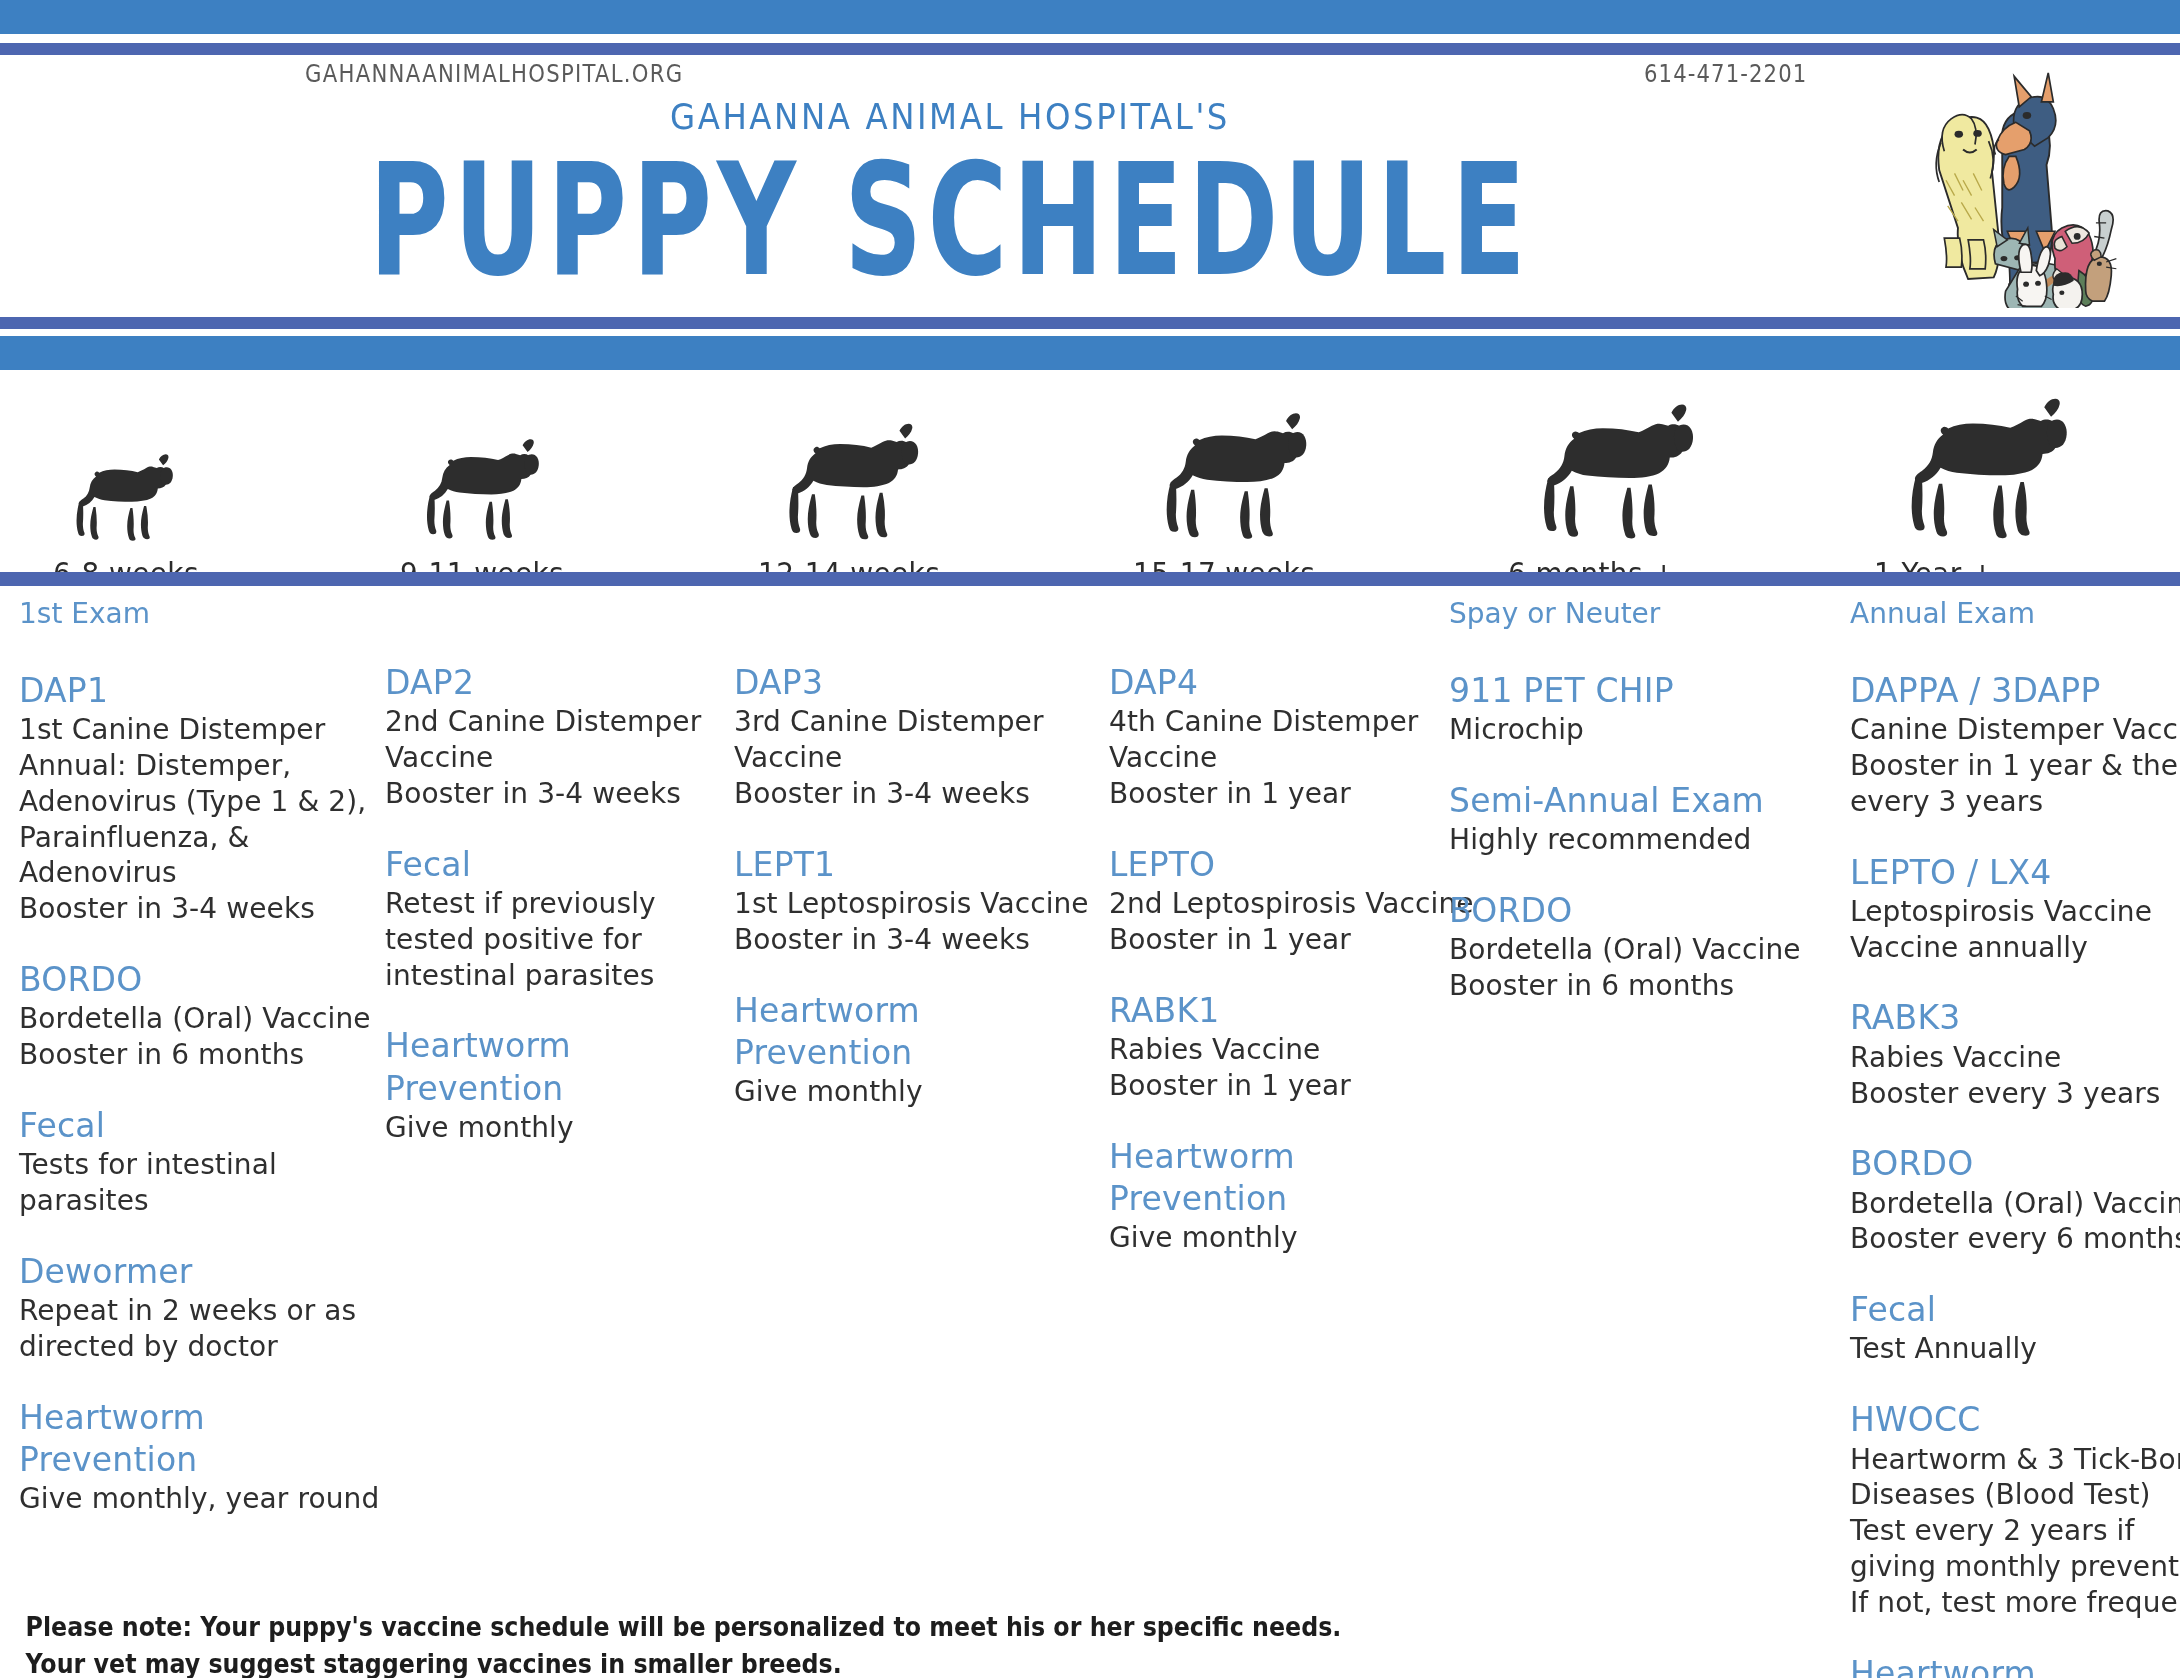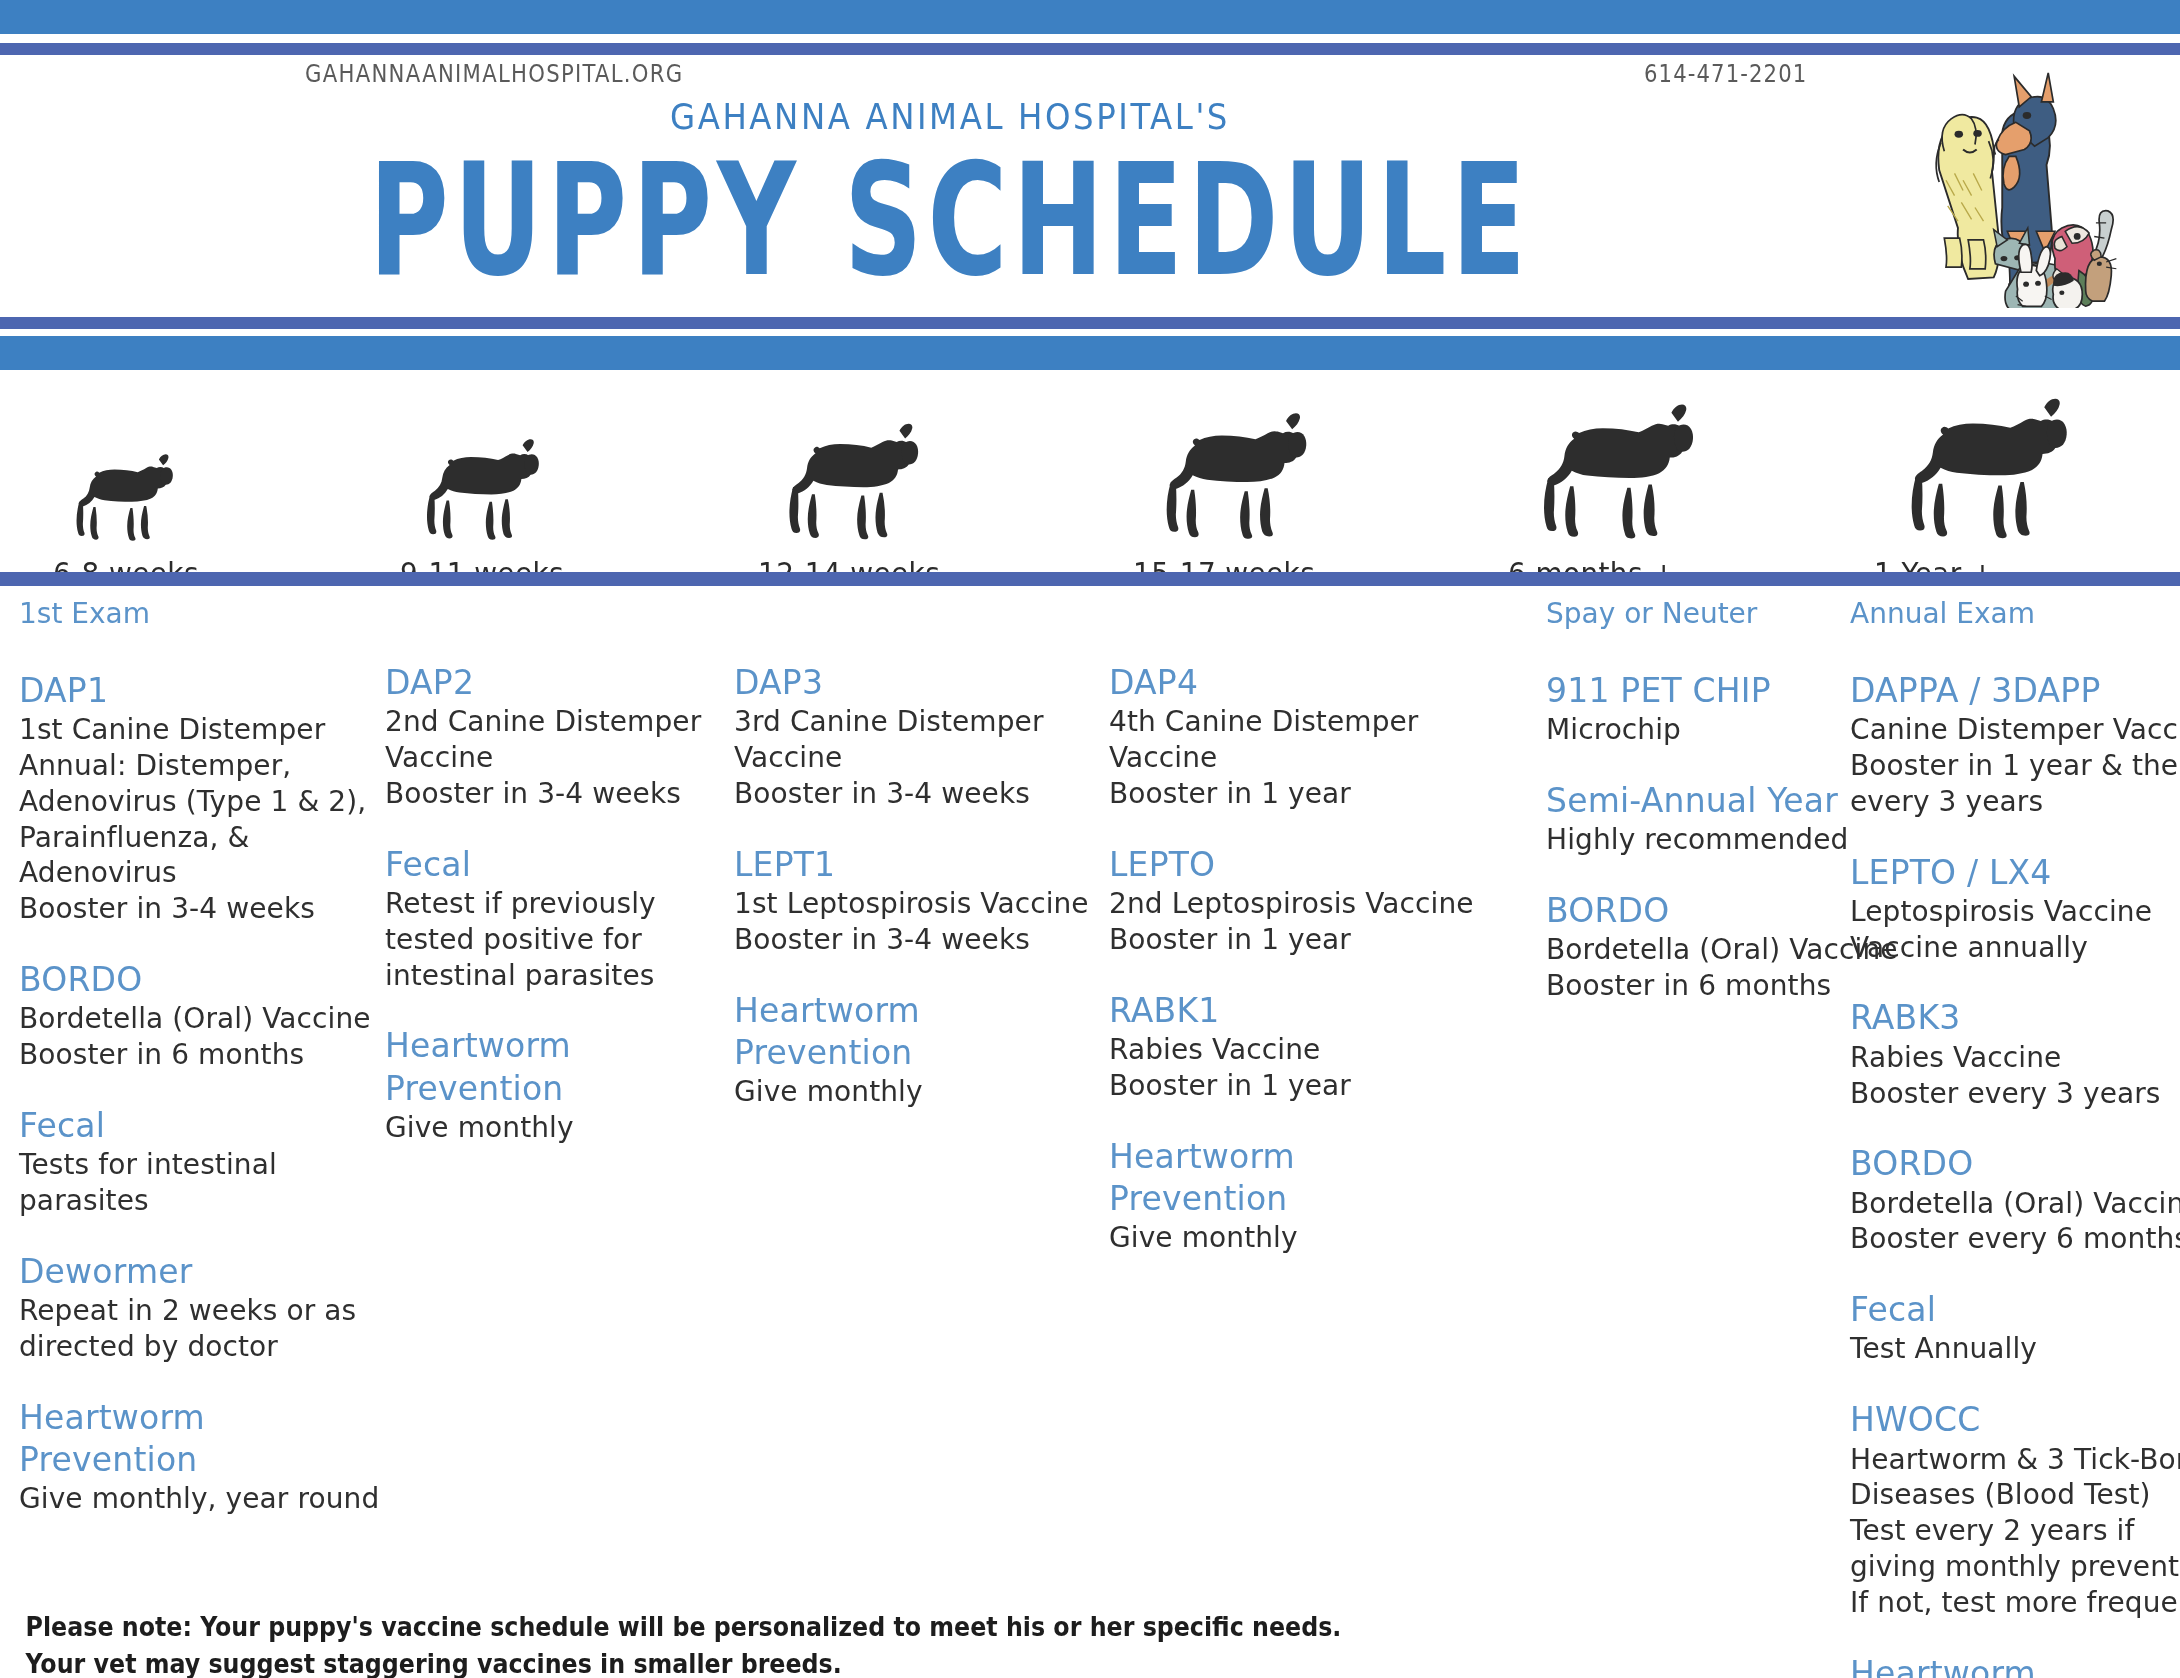--- a/index.html
+++ b/index.html
@@ -589,28 +589,28 @@
         <div class="section">
           <div class="sec-title">RABK1</div>
           <div class="sec-line">Rabies Vaccine</div>
           <div class="sec-line">Booster in 1 year</div>
         </div>
         <div class="section">
           <div class="sec-title">Heartworm Prevention</div>
           <div class="sec-line">Give monthly</div>
         </div>
       </div>
-      <div class="col" style="left: 1546px; width: 349px;">
+      <div class="col" style="left: 1449px; width: 349px;">
         <div class="exam-head">Spay or Neuter</div>
         <div class="section">
           <div class="sec-title">911 PET CHIP</div>
           <div class="sec-line">Microchip</div>
         </div>
         <div class="section">
-          <div class="sec-title">Semi-Annual Year</div>
+          <div class="sec-title">Semi-Annual Exam</div>
           <div class="sec-line">Highly recommended</div>
         </div>
         <div class="section">
           <div class="sec-title">BORDO</div>
           <div class="sec-line">Bordetella (Oral) Vaccine</div>
           <div class="sec-line">Booster in 6 months</div>
         </div>
       </div>
       <div class="col" style="left: 1850px; width: 330px;">
         <div class="exam-head">Annual Exam</div>

